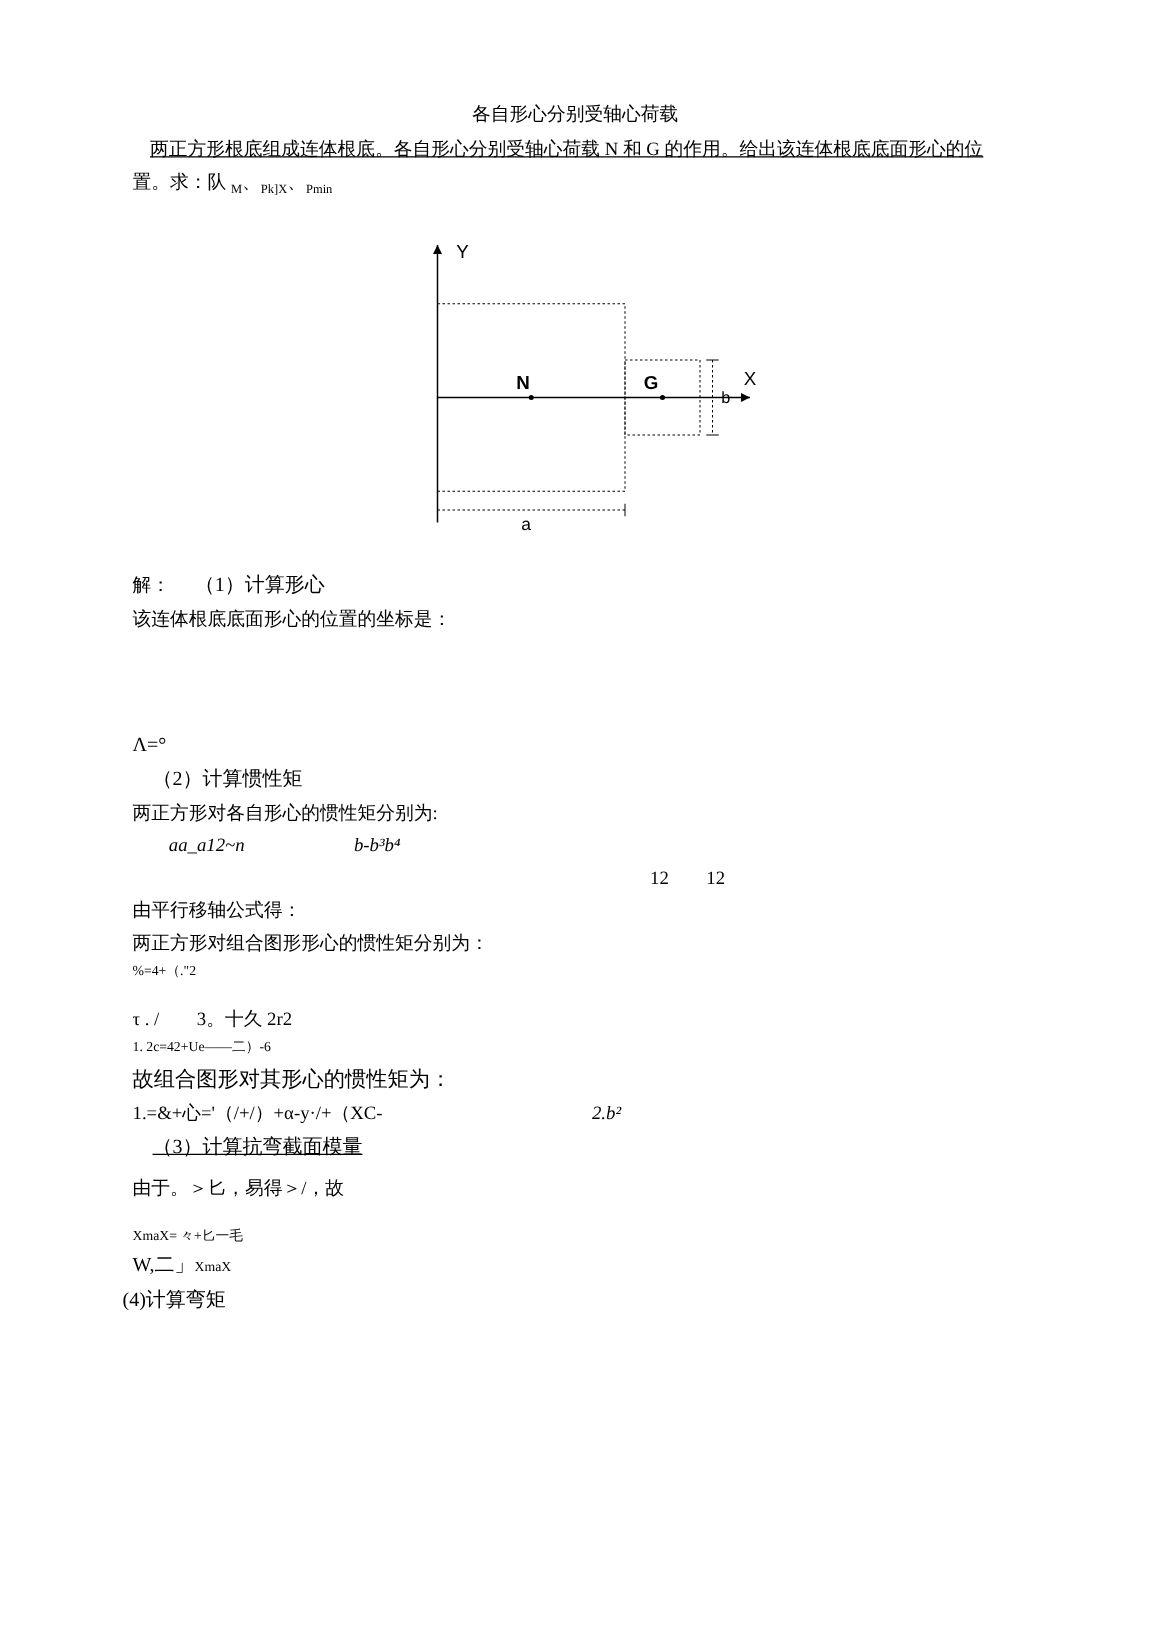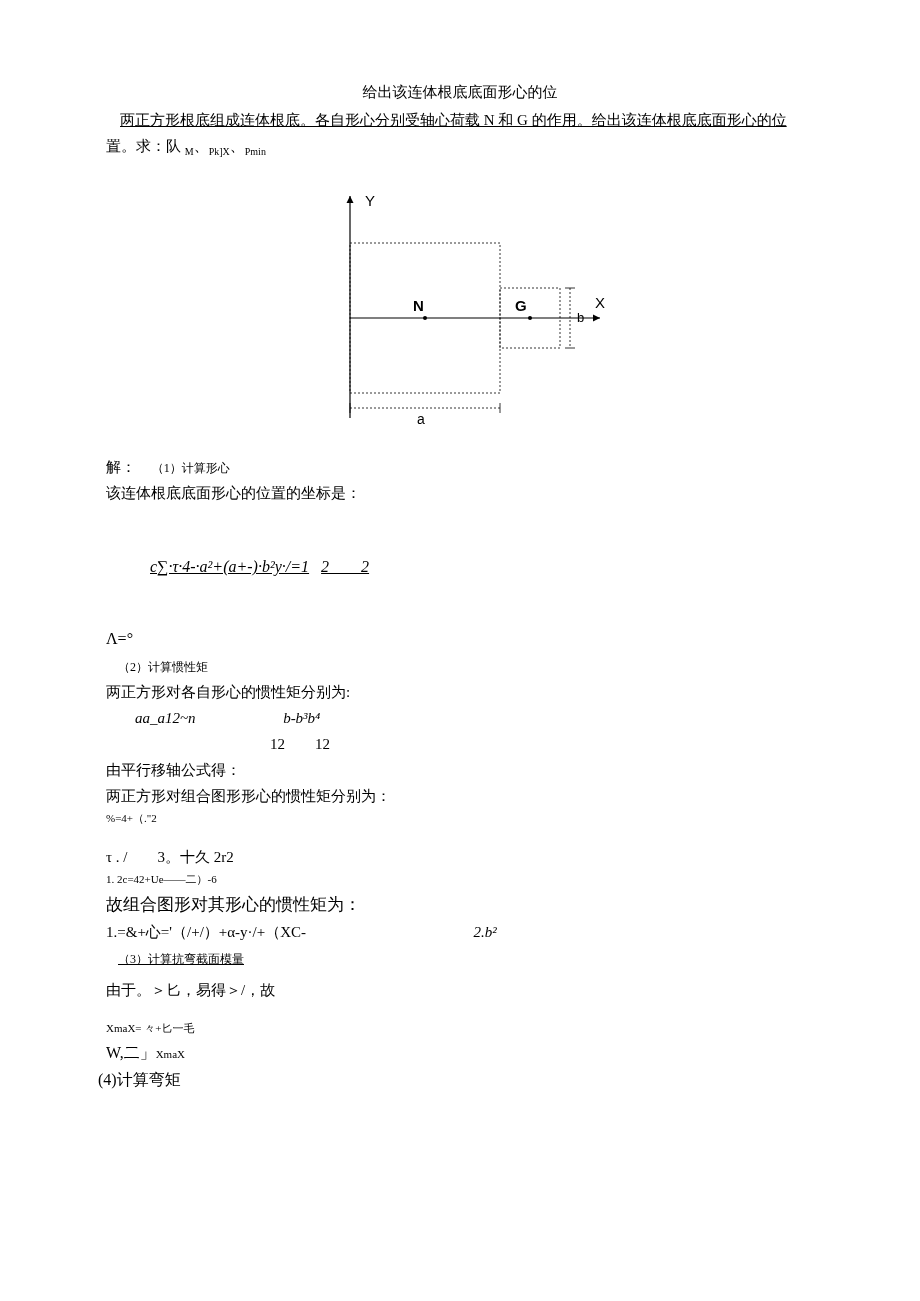--- a/index.html
+++ b/index.html
@@ -37,21 +37,21 @@
     margin: 28px 0 10px 0;
   }
   .figure {
     display: inline-block;
     position: relative;
     width: 310px;
     height: 250px;
   }
   .figure svg { display: block; }
   .section-label {
-    font-size: 12px;
+    font-size: 16px;
     margin-left: 1em;
   }
   .formula-block {
     margin: 26px 0 26px 60px;
     font-family: "Times New Roman", serif;
     font-style: italic;
     font-size: 16px;
     line-height: 1.2;
   }
   .formula-inline {
@@ -71,21 +71,21 @@
   .gap-med { height: 16px; }
   .gap-lg { height: 24px; }
   .small-txt { font-size: 11px; }
   .mid-txt { font-size: 15px; }
   .lg-txt { font-size: 17px; }
   .serif { font-family: "Times New Roman", serif; }
 </style>
 </head>
 <body>
 
-<div class="title">给出该连体根底底面形心的位</div>
+<div class="title">各自形心分别受轴心荷载</div>
 
 <p class="para">两正方形根底组成连体根底。各自形心分别受轴心荷载 N 和 G 的作用。给出该连体根底底面形心的位</p>
 <p class="para-noindent">
   <span>置。求：队 </span><span class="sub">M</span><span>、</span><span class="sub">Pk]X</span><span>、</span><span class="sub">Pmin</span>
 </p>
 
 <div class="figure-wrap">
   <div class="figure">
     <svg width="310" height="250">
       <defs>
@@ -125,41 +125,37 @@
 
 <p class="para-noindent">
   <span>解：</span>
   <span class="section-label">（1）计算形心</span>
 </p>
 <p class="para-noindent">该连体根底底面形心的位置的坐标是：</p>
 
 <div class="gap-lg"></div>
 
 <div class="formula-block">
-  <div>
-    <span class="frac-line">c∑·τ·4-·a²+(a+-)·b²y·/=1</span>
-    &nbsp;&nbsp;<span class="frac-line">2  2</span>
-  </div>
 </div>
 
 <div class="gap-lg"></div>
 
 <p class="para-noindent serif" style="font-size:16px;">Λ=°</p>
 
 <p class="para-noindent">
   <span class="section-label" style="margin-left:1em;text-align:right;">（2）计算惯性矩</span>
 </p>
 <p class="para-noindent">两正方形对各自形心的惯性矩分别为:</p>
 
 <p class="para-noindent formula-inline" style="margin-left:3em;">
   <span>aa_a12~n</span>
   <span style="display:inline-block;width:80px;"></span>
   <span>b-b³b⁴</span>
 </p>
-<p class="para-noindent" style="margin-left:12em;">12  12</p>
+<p class="para-noindent" style="margin-left:12em;text-align:center;">12  12</p>
 
 <p class="para-noindent">由平行移轴公式得：</p>
 <p class="para-noindent">两正方形对组合图形形心的惯性矩分别为：</p>
 
 <p class="para-noindent small-txt">%=4+（."2</p>
 <div class="gap-med"></div>
 <p class="para-noindent mid-txt">τ . /  3。十久 2r2</p>
 <p class="para-noindent small-txt">1. 2c=42+Ue——二）-6</p>
 
 <p class="para-noindent lg-txt">故组合图形对其形心的惯性矩为：</p>

